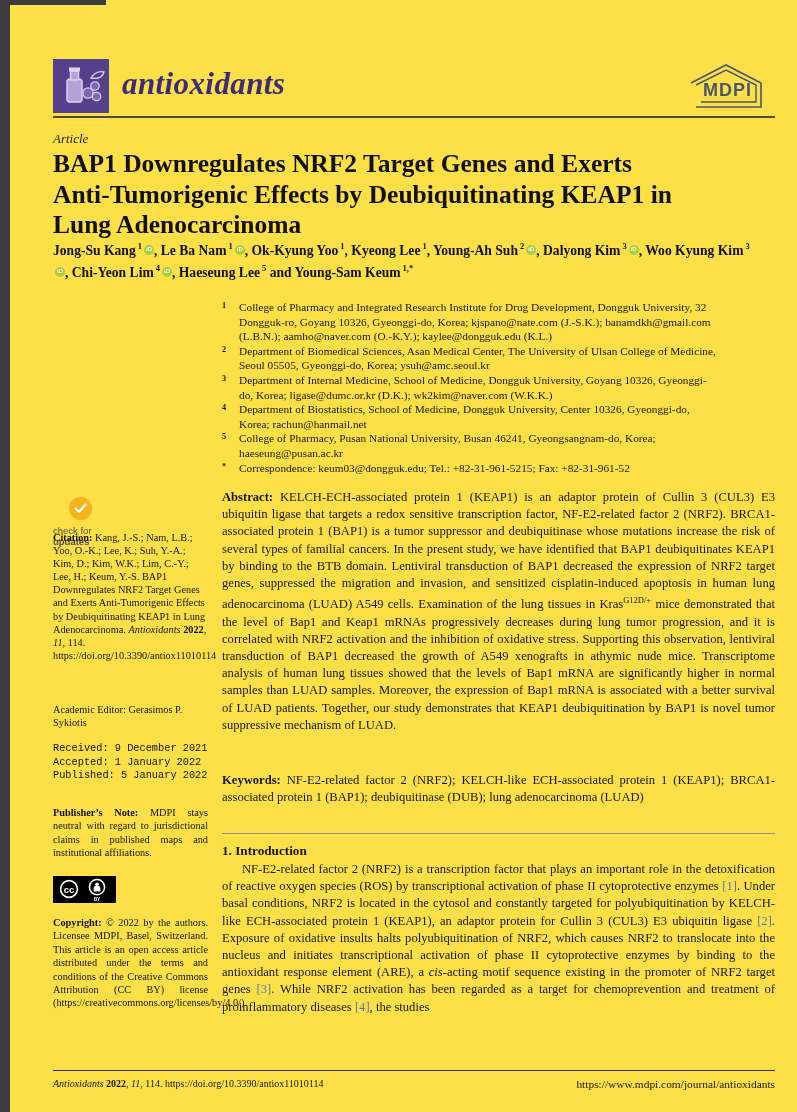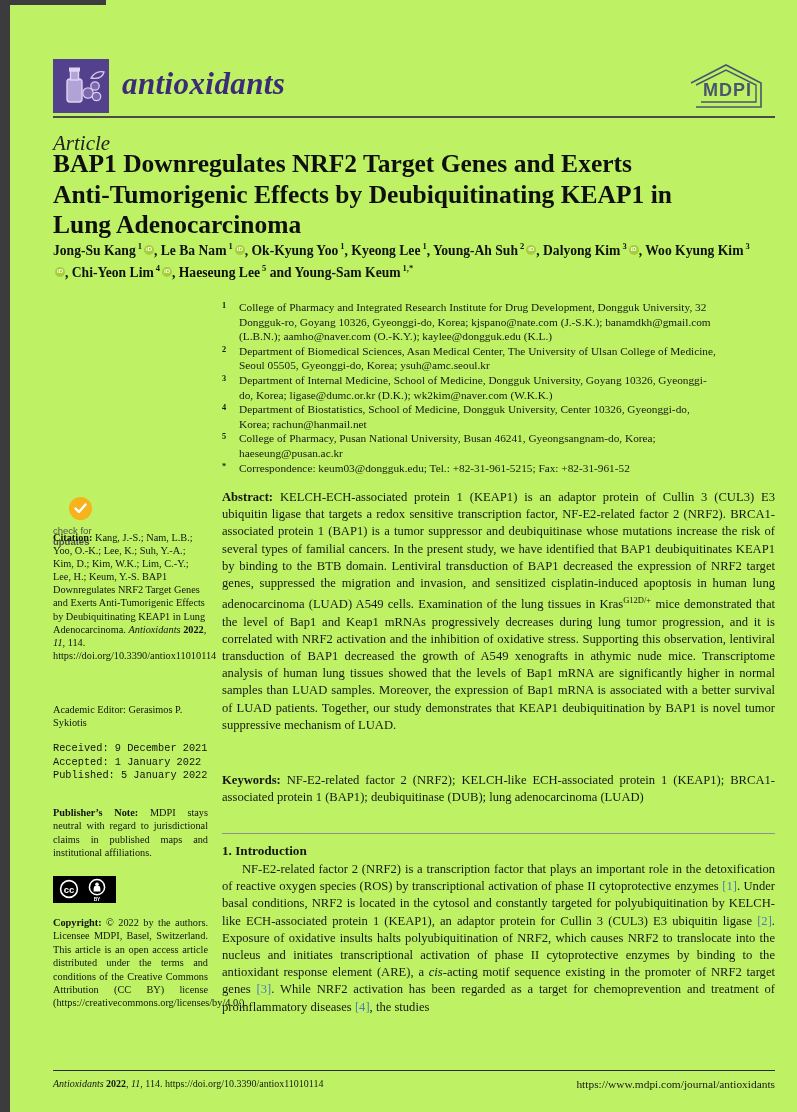--- a/index.html
+++ b/index.html
@@ -1,28 +1,28 @@
 <!DOCTYPE html>
 <html><head>
 <meta charset="utf-8">
 <style>
   html,body{margin:0;padding:0;background:#ffffff;}
-  .page{position:relative;width:797px;height:1112px;background:#bef264;
+  .page{position:relative;width:797px;height:1112px;background:#fde047;
         font-family:"Liberation Serif",serif;color:#161616;overflow:hidden;}
   .edge-left{position:absolute;left:0;top:0;width:10px;height:1112px;background:#3c3c3e;}
   .edge-top{position:absolute;left:0;top:0;width:106px;height:5px;background:#3c3c3e;}
 
   
   .logo-box{position:absolute;left:53px;top:59px;width:56px;height:54px;background:#54418e;}
   .journal-name{position:absolute;left:122px;top:66px;font-size:31px;font-style:italic;
                 font-weight:bold;color:#3c2c78;letter-spacing:.4px;}
   .mdpi-logo{position:absolute;left:686px;top:60px;width:90px;height:56px;}
   .header-rule{position:absolute;left:53px;top:116px;width:722px;height:2px;background:#4a4a4a;}
 
-  .article-type{position:absolute;left:53px;top:131px;font-size:21px;font-style:italic;color:#222;}
+  .article-type{position:absolute;left:53px;top:131px;font-size:13px;font-style:italic;color:#222;}
   .page-title{position:absolute;left:53px;top:149px;width:700px;font-size:25.5px;font-weight:bold;
               line-height:1.2;color:#101010;white-space:pre-line;}
 
   .authors{position:absolute;left:53px;top:240px;width:705px;font-size:13.6px;font-weight:bold;
            line-height:1.62;color:#101010;}
   .authors sup{font-size:8.5px;margin-left:2px;}
   .orcid{display:inline-flex;align-items:center;justify-content:center;width:10px;height:10px;
          border-radius:50%;background:#a5ce39;color:#fff;font-family:"Liberation Sans",sans-serif;
          font-size:6px;font-weight:bold;margin-left:2px;vertical-align:4px;}
 

